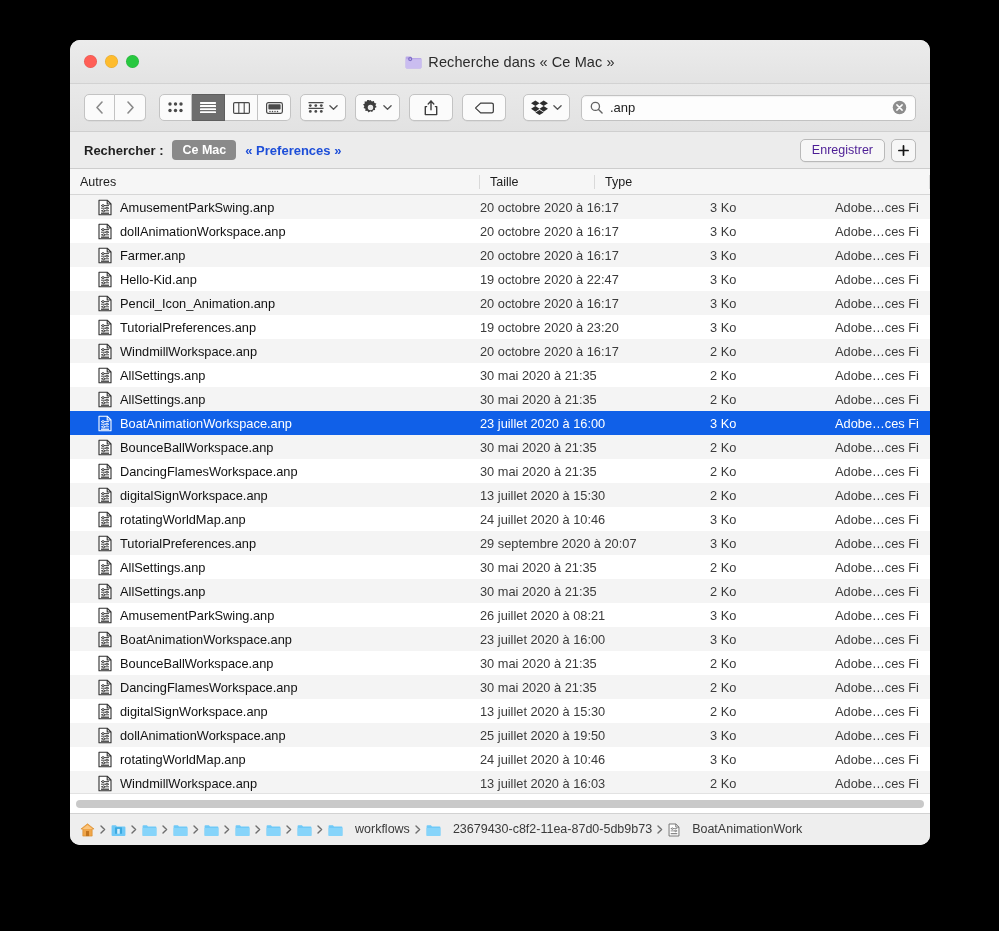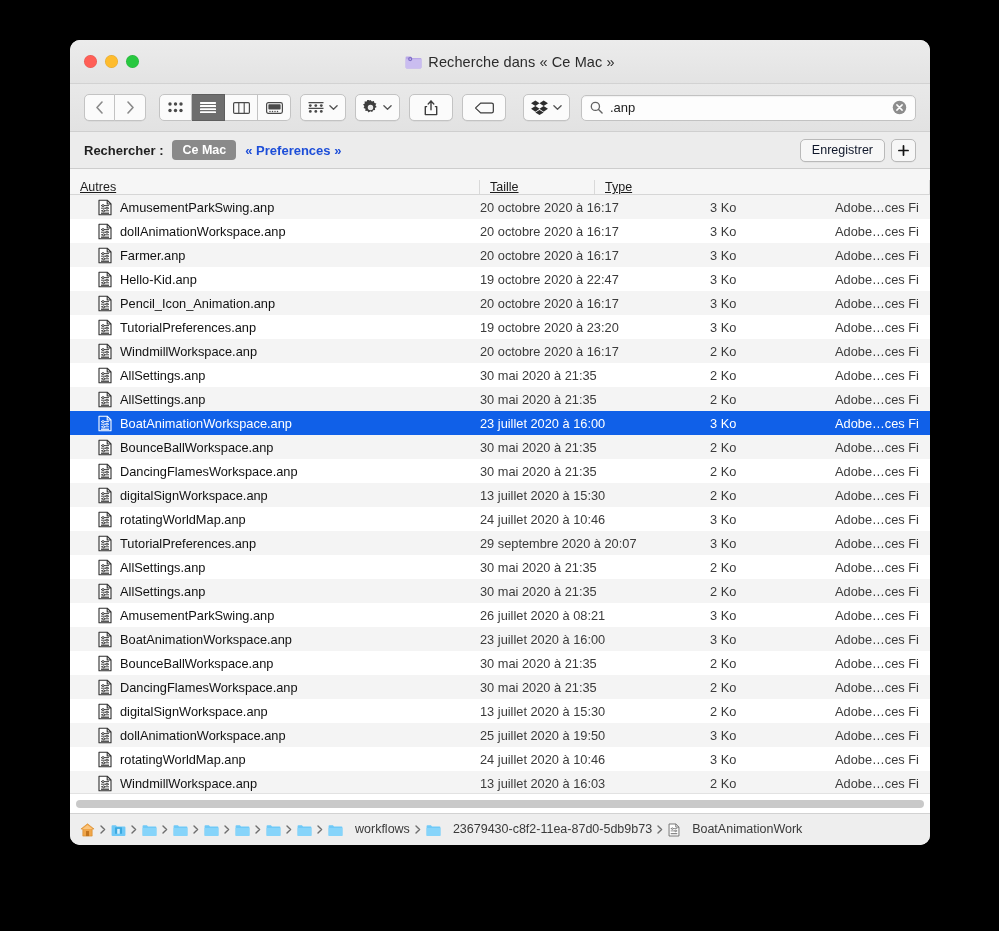--- a/index.html
+++ b/index.html
@@ -164,44 +164,43 @@
     margin-left: auto;
     display: flex;
     align-items: center;
     gap: 6px;
   }
   .pill-btn {
     background: #f7f7f7;
     border: 0.5px solid #b9b9b9;
     border-radius: 5px;
     font-size: 12.5px;
-    color: #0f172a;
+    color: #4c1d95;
     padding: 3.5px 11px;
     box-shadow: 0 0.5px 0.5px rgba(0,0,0,0.07);
   }
   .plus-btn {
     width: 25px; height: 23px;
     background: #f7f7f7;
     border: 0.5px solid #b9b9b9;
     border-radius: 5px;
     display: flex; align-items: center; justify-content: center;
     box-shadow: 0 0.5px 0.5px rgba(0,0,0,0.07);
   }
 
   
   .colheader {
     height: 26px;
     background: #f6f6f6;
     border-bottom: 0.5px solid #d6d6d6;
     display: flex;
-    align-items: flex-end;
+    align-items: center;
     font-size: 12.5px;
     color: #1c1c1c;
     flex: 0 0 auto;
-    text-decoration: underline;
   }
   .colheader .ch {
     display: flex;
     align-items: center;
     padding-left: 10px;
     border-right: 0.5px solid #d9d9d9;
     overflow: hidden;
     white-space: nowrap;
   }
   .ch-name { width: 410px; }

